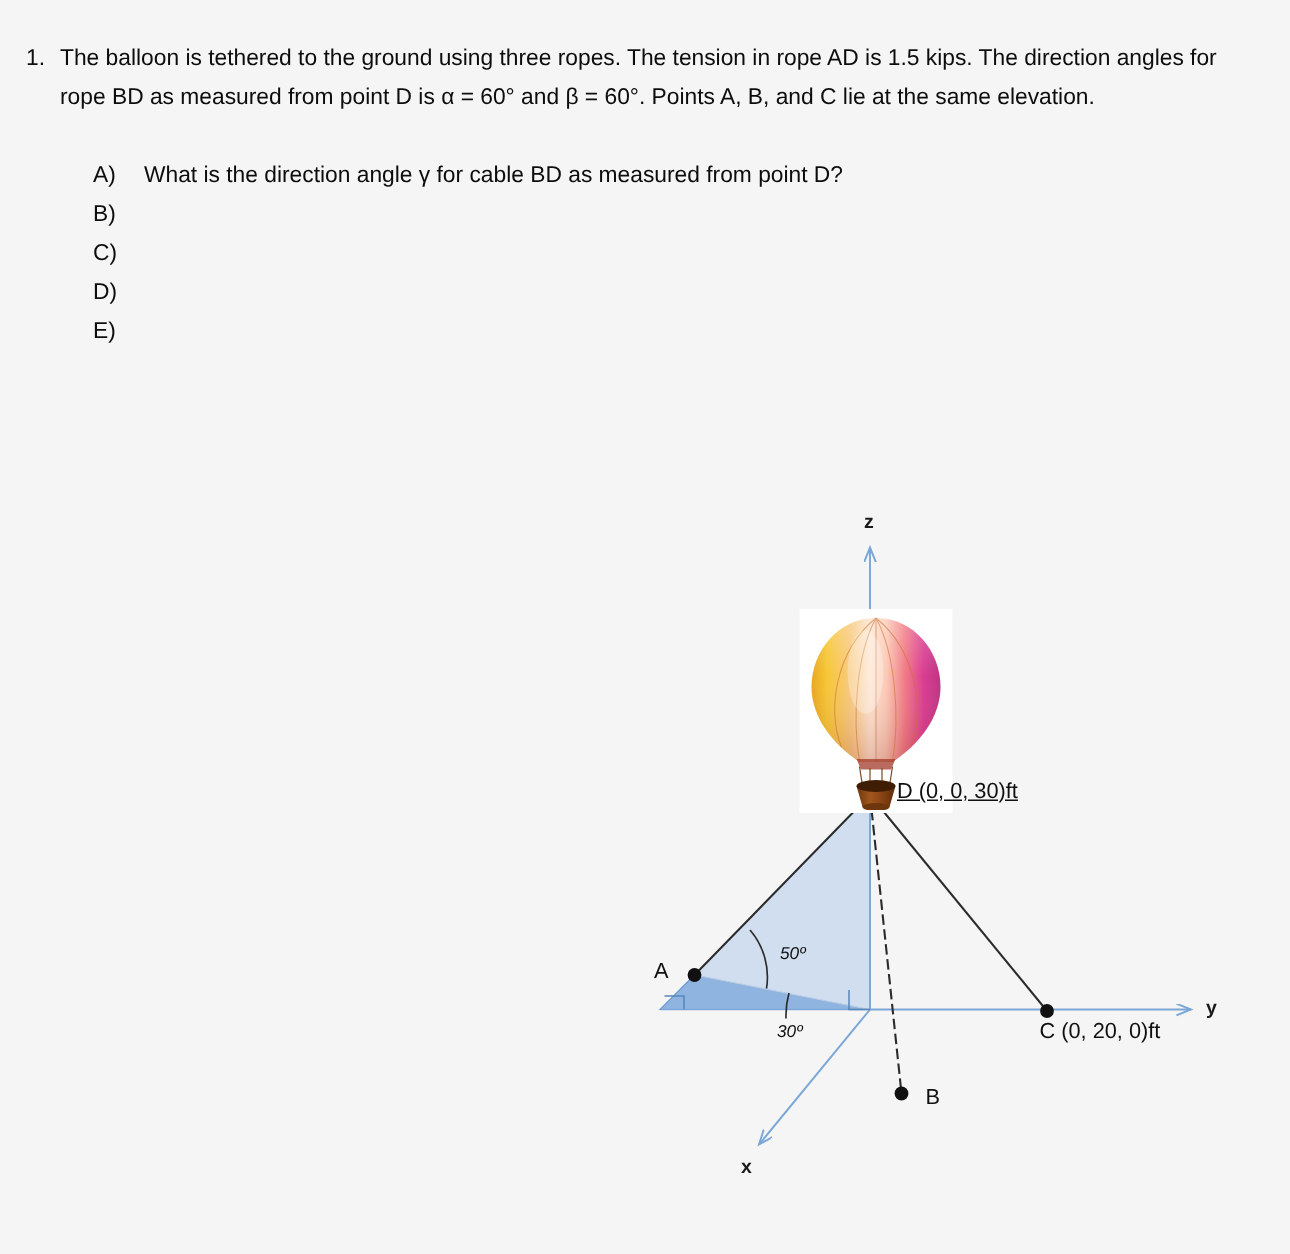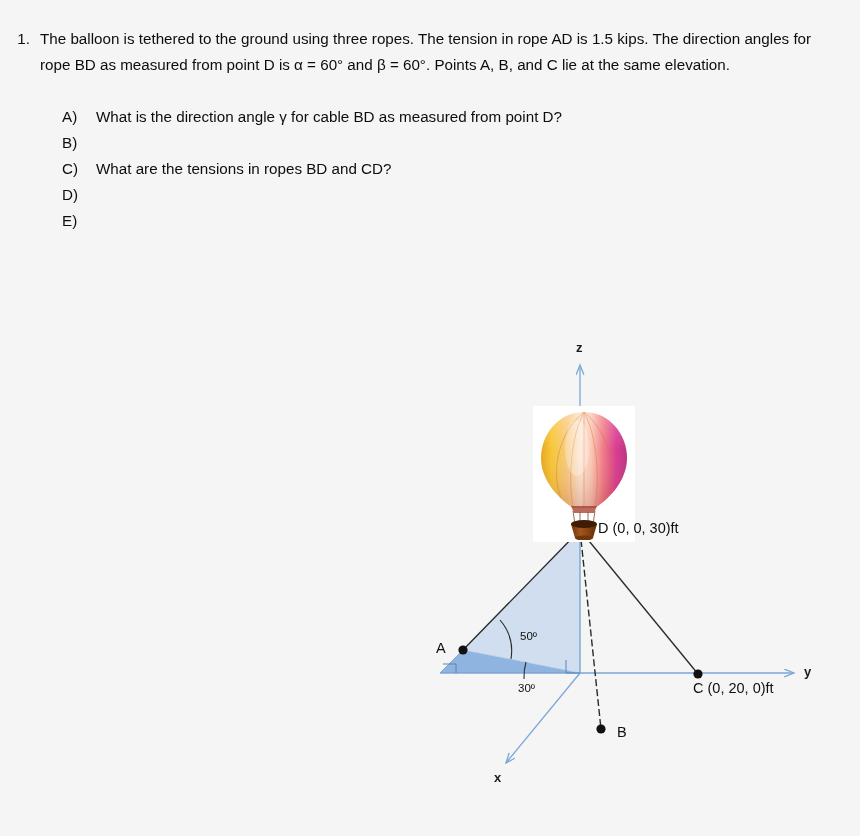--- a/index.html
+++ b/index.html
@@ -113,20 +113,21 @@
   .axis-label {
     position: absolute;
     font-size: 13px;
     font-weight: bold;
     color: #1a1a1a;
   }
   .angle-label {
     position: absolute;
     font-size: 11.5px;
     color: #101010;
+    font-style: italic;
   }
 </style>
 </head>
 <body>
 
 <div id="page">
 
   <div class="problem">
 
     <div class="stem-row">
@@ -139,21 +140,20 @@
     <div class="parts" id="parts-target">
         <div class="part-row">
           <div class="part-letter">A)</div>
           <div class="part-text"><span>What is the direction angle γ for cable </span><b>BD</b><span> as measured from point </span><b>D</b><span>?</span></div>
         </div>
         <div class="part-row">
           <div class="part-letter">B)</div>
         </div>
         <div class="part-row">
           <div class="part-letter">C)</div>
-          <div class="part-text"><span>What are the tensions in ropes </span><b>BD</b><span> and </span><b>CD</b><span>?</span></div>
         </div>
         <div class="part-row">
           <div class="part-letter">D)</div>
         </div>
         <div class="part-row">
           <div class="part-letter">E)</div>
         </div>
       </div>
   </div>
 
@@ -246,21 +246,21 @@
 
       <path d="M36 116 L 62 116 L 58 130 L 40 130 Z" fill="url(#basketGrad)"></path>
       <ellipse cx="49" cy="116" rx="13" ry="4" fill="#3f1d05"></ellipse>
       <ellipse cx="49" cy="130" rx="9" ry="2.6" fill="#6d360c"></ellipse>
     </svg>
 
     <div class="axis-label" style="left:176px; top:10px;">z</div>
     <div class="axis-label" style="left:404px; top:334px;">y</div>
     <div class="axis-label" style="left:94px; top:440px;">x</div>
 
-    <div class="fig-label" style="left:198px; top:190px;">D (0, 0, 30)ft</div>
+    <div class="fig-label" style="left:198px; top:190px;text-decoration:underline;">D (0, 0, 30)ft</div>
     <div class="fig-label" style="left:293px; top:350px;">C (0, 20, 0)ft</div>
     <div class="fig-label" style="left:36px; top:310px;">A</div>
     <div class="fig-label" style="left:217px; top:394px;">B</div>
 
     <div class="angle-label" style="left:120px; top:300px;">50º</div>
     <div class="angle-label" style="left:118px; top:352px;">30º</div>
   </div>
 
 </div>
 

